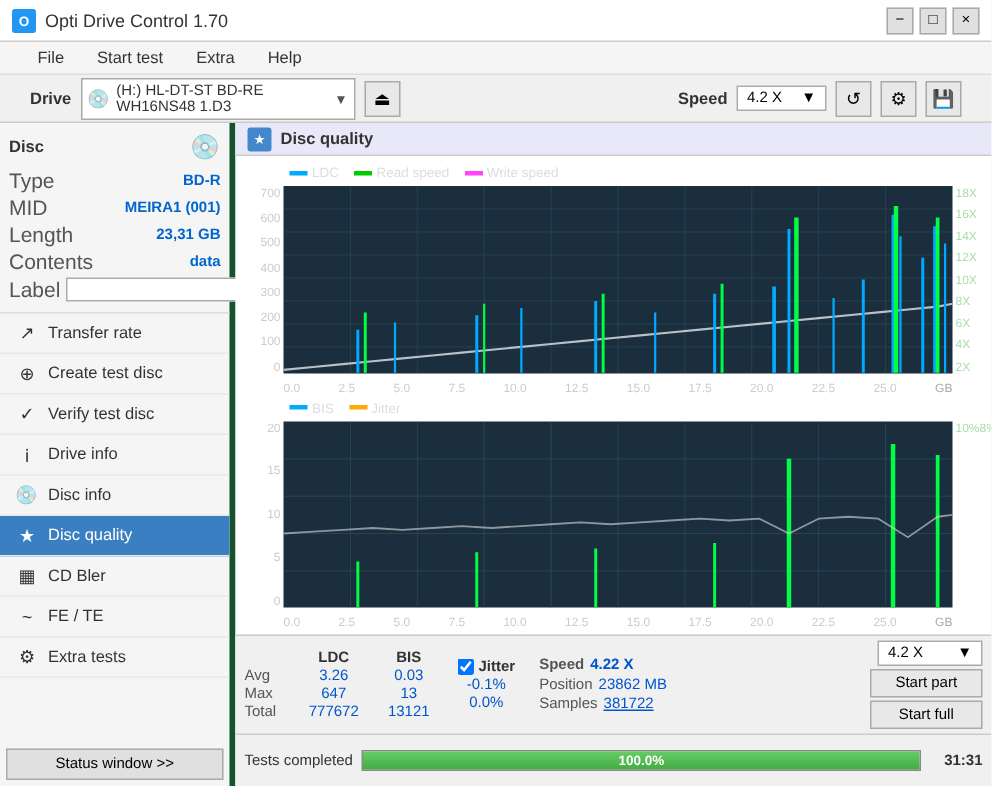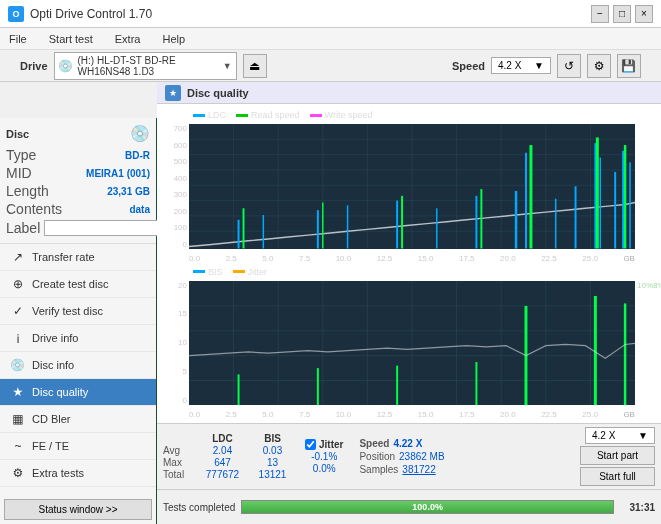--- a/index.html
+++ b/index.html
@@ -7,38 +7,38 @@
     
     
     .titlebar { background: #fff; display: flex; align-items: center; justify-content: space-between; padding: 4px 8px; border-bottom: 1px solid #ccc; height: 28px; }
     .titlebar-left { display: flex; align-items: center; gap: 6px; }
     .titlebar-icon { width: 16px; height: 16px; background: #2196F3; border-radius: 2px; display: flex; align-items: center; justify-content: center; color: white; font-size: 9px; font-weight: bold; }
     .titlebar-title { font-size: 12px; color: #333; }
     .titlebar-controls { display: flex; gap: 4px; }
     .titlebar-btn { width: 18px; height: 18px; border: 1px solid #aaa; background: #e0e0e0; display: flex; align-items: center; justify-content: center; font-size: 10px; cursor: pointer; }
     
     
-    .menubar { background: #f5f5f5; display: flex; align-items: center; padding: 2px 3px; border-bottom: 1px solid #ddd; height: 22px; gap: 10px; }
+    .menubar { background: #f5f5f5; display: flex; align-items: center; padding: 2px 19px; border-bottom: 1px solid #ddd; height: 22px; gap: 10px; }
     .menu-item { padding: 2px 6px; font-size: 11px; color: #333; cursor: pointer; }
     
     
     .drivebar { background: #f0f0f0; display: flex; align-items: center; padding: 3px 20px; border-bottom: 1px solid #ccc; height: 32px; gap: 6px; }
     .drive-label { font-size: 11px; font-weight: bold; color: #333; }
     .drive-select { display: flex; align-items: center; background: white; border: 1px solid #aaa; padding: 2px 4px; font-size: 10px; flex: 1; max-width: 280px; }
     .drive-select-text { flex: 1; color: #333; }
     .drive-arrow { font-size: 9px; color: #555; }
     .speed-label { font-size: 11px; font-weight: bold; color: #333; }
     .speed-select { background: white; border: 1px solid #aaa; padding: 2px 6px; font-size: 10px; width: 60px; display: flex; align-items: center; justify-content: space-between; }
     .toolbar-btn { width: 24px; height: 24px; background: #e8e8e8; border: 1px solid #aaa; display: flex; align-items: center; justify-content: center; cursor: pointer; font-size: 12px; }
     
     
     .main { display: flex; height: calc(524px - 82px); }
     
     
-    .sidebar { width: 157px; background: #f5f5f5; border-right: 1px solid #14532d; display: flex; flex-direction: column; margin-top: 36px; }
+    .sidebar { width: 157px; background: #f5f5f5; border-right: 4px solid #14532d; display: flex; flex-direction: column; }
     .sidebar-disc-section { padding: 6px; border-bottom: 1px solid #ddd; }
     .sidebar-disc-header { display: flex; align-items: center; justify-content: space-between; margin-bottom: 4px; }
     .sidebar-disc-title { font-size: 11px; font-weight: bold; color: #333; }
     .disc-field { display: flex; justify-content: space-between; align-items: center; margin-bottom: 2px; }
     .disc-field-label { font-size: 14px; color: #555; }
     .disc-field-value { font-size: 10px; color: #0066cc; font-weight: bold; }
     .disc-label-row { display: flex; align-items: center; gap: 4px; margin-top: 2px; }
     .disc-label-input { border: 1px solid #aaa; background: white; height: 16px; flex: 1; font-size: 10px; padding: 1px 2px; }
     .disc-label-btn { width: 18px; height: 18px; background: #e0e0e0; border: 1px solid #aaa; display: flex; align-items: center; justify-content: center; font-size: 10px; cursor: pointer; }
     
@@ -216,20 +216,31 @@
           <span>700</span>
           <span>600</span>
           <span>500</span>
           <span>400</span>
           <span>300</span>
           <span>200</span>
           <span>100</span>
           <span>0</span>
         </div>
 
+        <div style="position:absolute;right:0;top:16px;bottom:14px;width:22px;display:flex;flex-direction:column;justify-content:space-between;align-items:flex-start;padding-left:2px;font-size:8px;color:#aaddaa;">
+          <span>18X</span>
+          <span>16X</span>
+          <span>14X</span>
+          <span>12X</span>
+          <span>10X</span>
+          <span>8X</span>
+          <span>6X</span>
+          <span>4X</span>
+          <span>2X</span>
+        </div>
 
         <div style="position:absolute;left:28px;right:22px;top:16px;bottom:14px;background:#1a2e3e;overflow:hidden;">
           <svg width="100%" height="100%" viewBox="0 0 450 130" preserveAspectRatio="none">
 
             <line x1="0" y1="16" x2="450" y2="16" stroke="#2a4a5a" stroke-width="0.5"></line>
             <line x1="0" y1="32" x2="450" y2="32" stroke="#2a4a5a" stroke-width="0.5"></line>
             <line x1="0" y1="48" x2="450" y2="48" stroke="#2a4a5a" stroke-width="0.5"></line>
             <line x1="0" y1="64" x2="450" y2="64" stroke="#2a4a5a" stroke-width="0.5"></line>
             <line x1="0" y1="80" x2="450" y2="80" stroke="#2a4a5a" stroke-width="0.5"></line>
             <line x1="0" y1="96" x2="450" y2="96" stroke="#2a4a5a" stroke-width="0.5"></line>
@@ -369,21 +380,21 @@
     <div style="display:flex; align-items:center; padding:3px 6px; background:#f0f0f0; border-top:1px solid #ccc; gap:6px; font-size:10px;">
 
       <div style="display:flex; flex-direction:column; gap:1px;">
         <div style="display:flex; gap:0px;">
           <div style="width:32px;"></div>
           <div style="width:55px; text-align:center; font-weight:bold; color:#333;">LDC</div>
           <div style="width:45px; text-align:center; font-weight:bold; color:#333;">BIS</div>
         </div>
         <div style="display:flex; gap:0px; align-items:center;">
           <div style="width:32px; color:#555;">Avg</div>
-          <div style="width:55px; text-align:center; color:#0055cc;">2.04</div>
+          <div style="width:55px; text-align:center; color:#0055cc;">3.26</div>
           <div style="width:45px; text-align:center; color:#0055cc;">0.03</div>
         </div>
         <div style="display:flex; gap:0px; align-items:center;">
           <div style="width:32px; color:#555;">Max</div>
           <div style="width:55px; text-align:center; color:#0055cc;">647</div>
           <div style="width:45px; text-align:center; color:#0055cc;">13</div>
         </div>
         <div style="display:flex; gap:0px; align-items:center;">
           <div style="width:32px; color:#555;">Total</div>
           <div style="width:55px; text-align:center; color:#0055cc;">777672</div>

